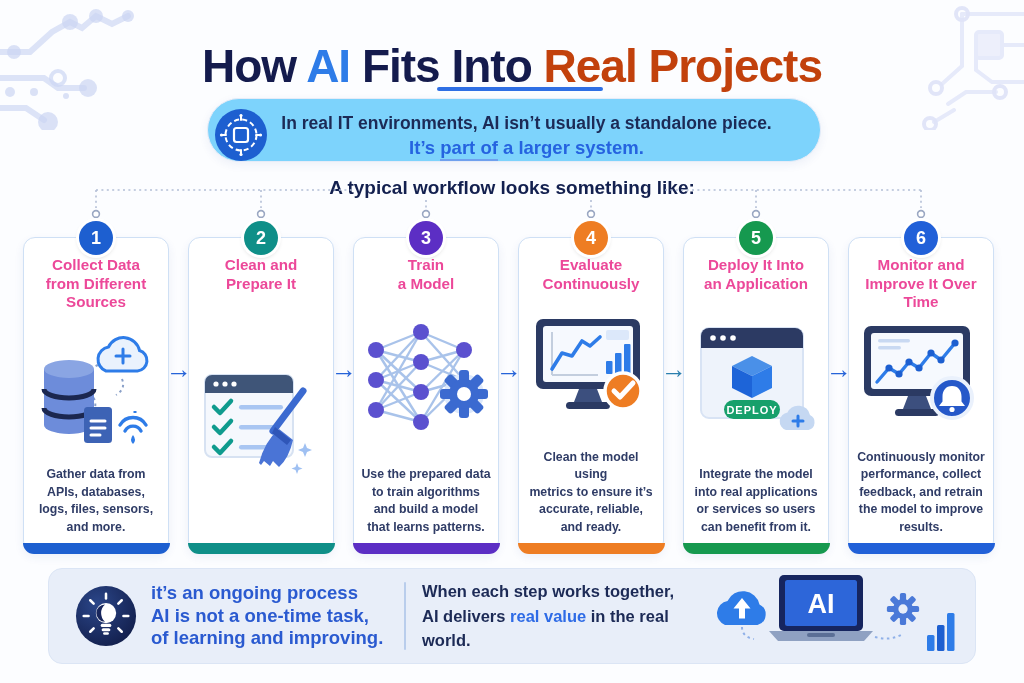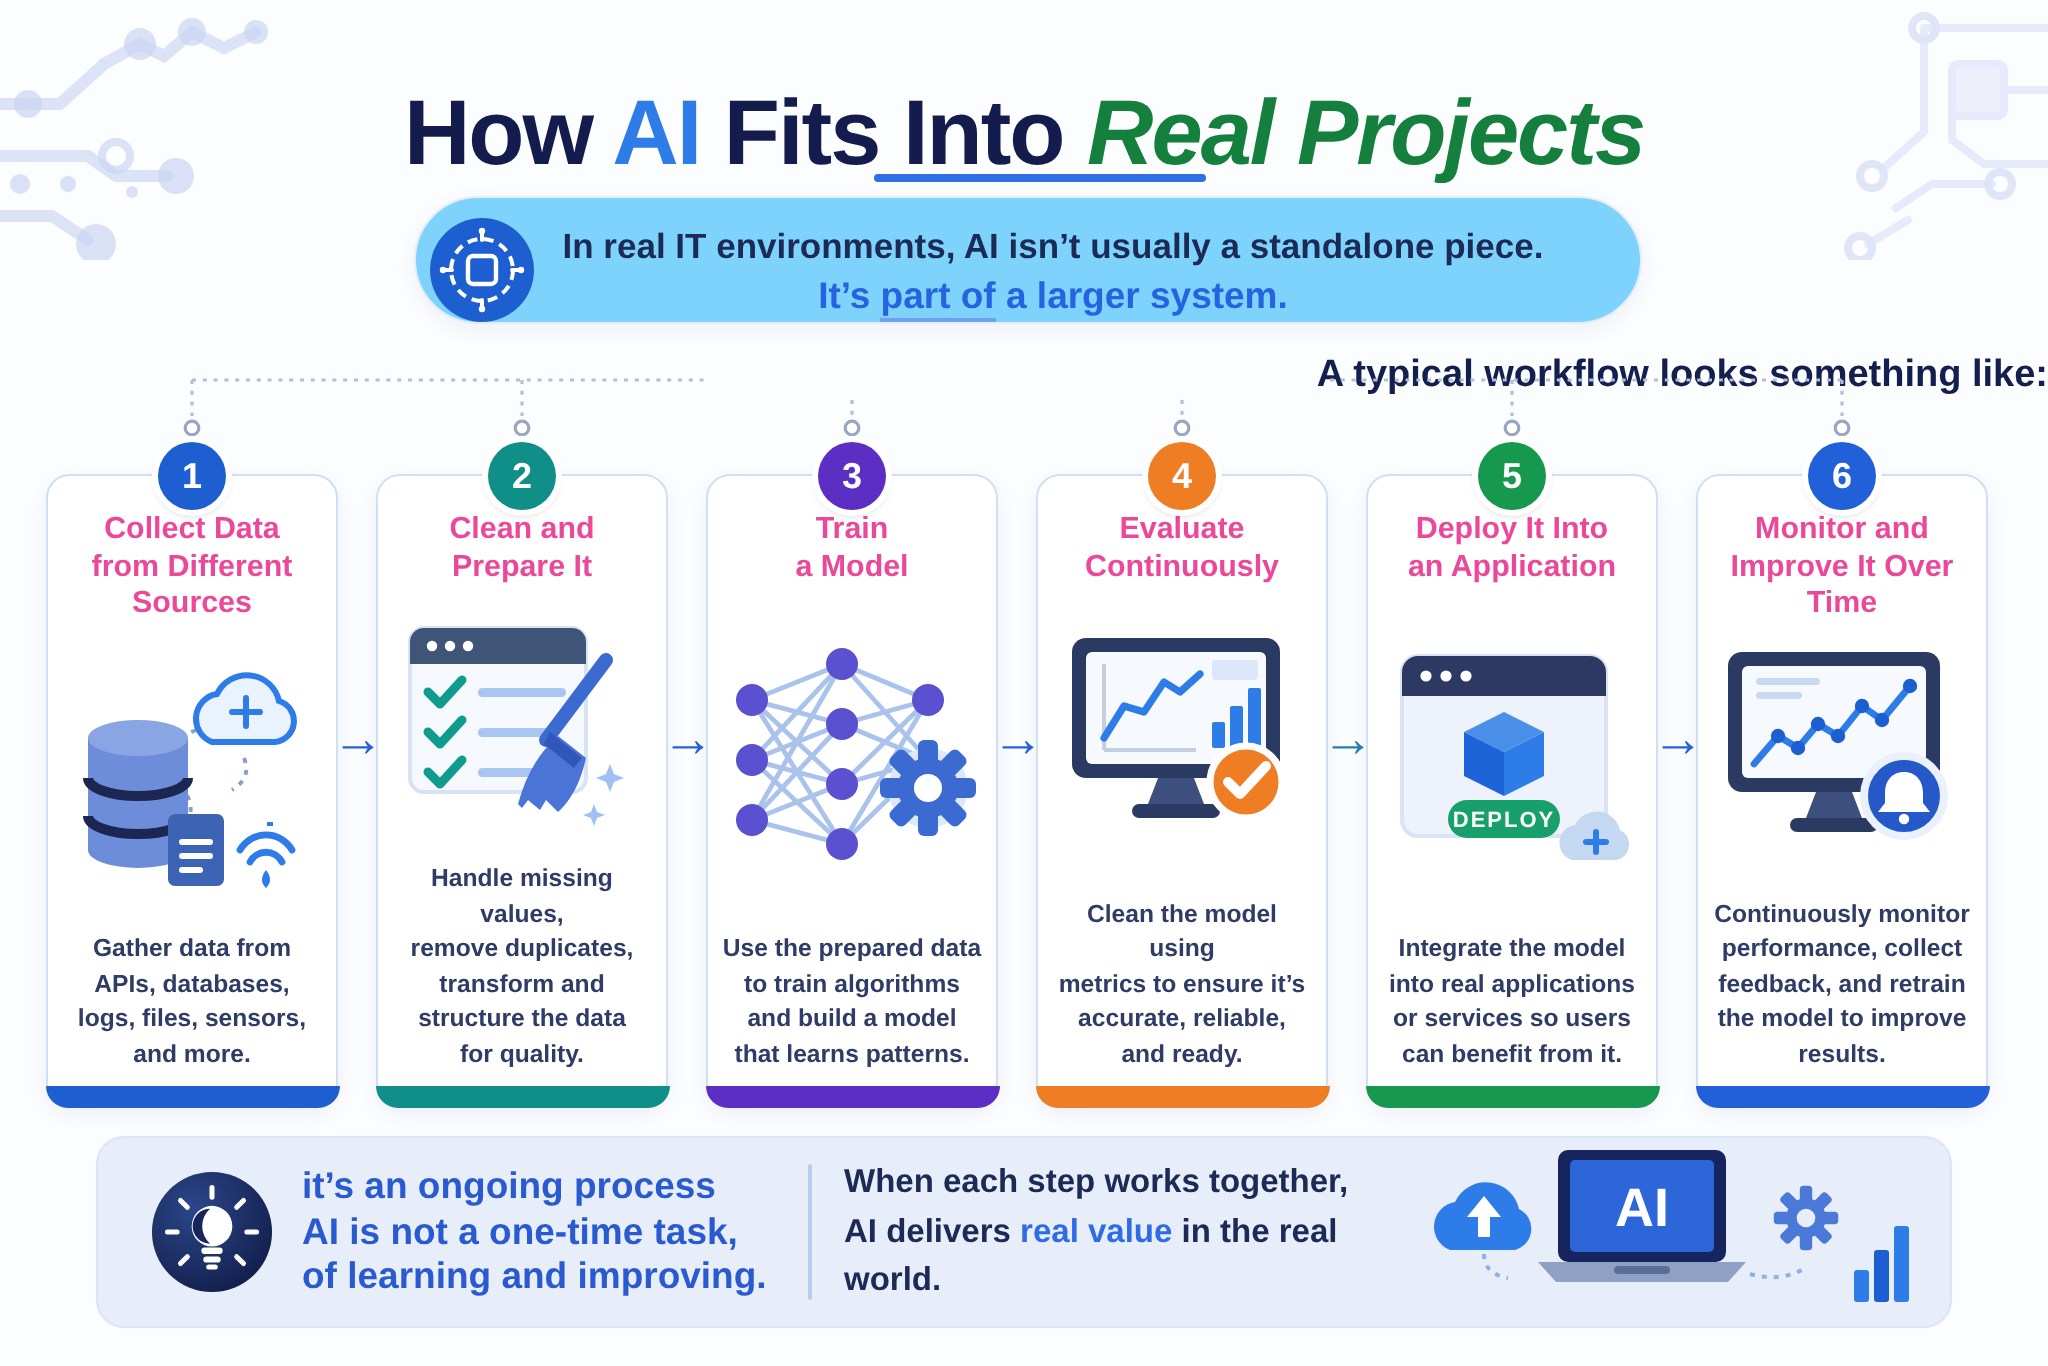--- a/index.html
+++ b/index.html
@@ -12,40 +12,40 @@
   
   .deco{position:absolute;pointer-events:none;}
   .deco-tl{left:0;top:0;}
   .deco-tr{right:0;top:0;}
   
   .main-title{
     position:absolute;top:8px;left:0;width:1024px;text-align:center;
     font-size:46px;font-weight:800;letter-spacing:-1px;color:#141b4d;
   }
   .main-title .t-blue{color:#2e7ce8;}
-  .main-title .t-purple{color:#15803d;font-style:italic;}
+  .main-title .t-purple{color:#c2410c;}
   .title-underline{
     position:absolute;left:437px;top:87px;width:166px;height:4px;
     border-radius:3px;background:#2f6fe4;
   }
   
   .intro{
     position:absolute;left:207px;top:98px;width:612px;height:62px;
     background:#7dd3fc;border:1.5px solid #e6ecf8;border-radius:32px;
     box-shadow:0 3px 10px rgba(40,70,150,.07);
     display:flex;align-items:flex-end;
   }
   .intro-icon{flex:0 0 52px;height:52px;margin-left:7px;}
   .intro-text{flex:1;text-align:center;line-height:1.35;padding-right:34px;}
   .intro-line1{font-size:17.5px;font-weight:700;color:#1c2a56;}
   .intro-line2{font-size:18.5px;font-weight:800;color:#2563e0;}
   .intro-line2 .u{border-bottom:2.5px solid #6fa0ee;padding-bottom:1px;}
   
   .wf-heading{
-    position:absolute;top:177px;left:0;width:1024px;text-align:right;
+    position:absolute;top:177px;left:0;width:1024px;text-align:center;
     font-size:19px;font-weight:800;color:#13204f;
   }
   .connector-svg{position:absolute;left:0;top:182px;}
   
   .cards{position:absolute;left:23px;top:237px;display:flex;gap:19px;}
   .card{
     position:relative;width:146px;height:316px;background:#ffffff;
     border:1.5px solid #cfe0f5;border-radius:12px;
     box-shadow:0 4px 10px rgba(50,80,160,.08);
     display:flex;flex-direction:column;align-items:center;box-sizing:border-box;
@@ -256,25 +256,20 @@
         </g>
         <line x1="104" y1="26" x2="74" y2="66" stroke="#3b6ad0" stroke-width="7" stroke-linecap="round"></line>
         <path d="M60 98 q6 -22 20 -34 l14 11 q-4 18 -14 27 l-6 -6 l-3 5 l-6 -5 l-3 4 z" fill="#4a74d6"></path>
         <path d="M76 62 l16 13 l-4 5 l-15 -12 z" fill="#2f56b8"></path>
         <g fill="#9fc0f2">
           <path d="M106 78 l2 5 l5 2 l-5 2 l-2 5 l-2 -5 l-5 -2 l5 -2 z"></path>
           <path d="M98 98 l1.5 4 l4 1.5 l-4 1.5 l-1.5 4 l-1.5 -4 l-4 -1.5 l4 -1.5 z"></path>
         </g>
       </svg>
     </div>
-    <p class="card-desc">Handle missing values,
-remove duplicates,
-transform and
-structure the data
-for quality.</p>
     <div class="card-bar c2"></div>
   </div>
 
   <div class="card">
     <div class="badge c3">3</div>
     <h3 class="card-title">Train
 a Model</h3>
     <div class="card-icon">
       <svg width="130" height="116" viewBox="0 0 130 116">
         <g stroke="#a9c3ea" stroke-width="2.4">

